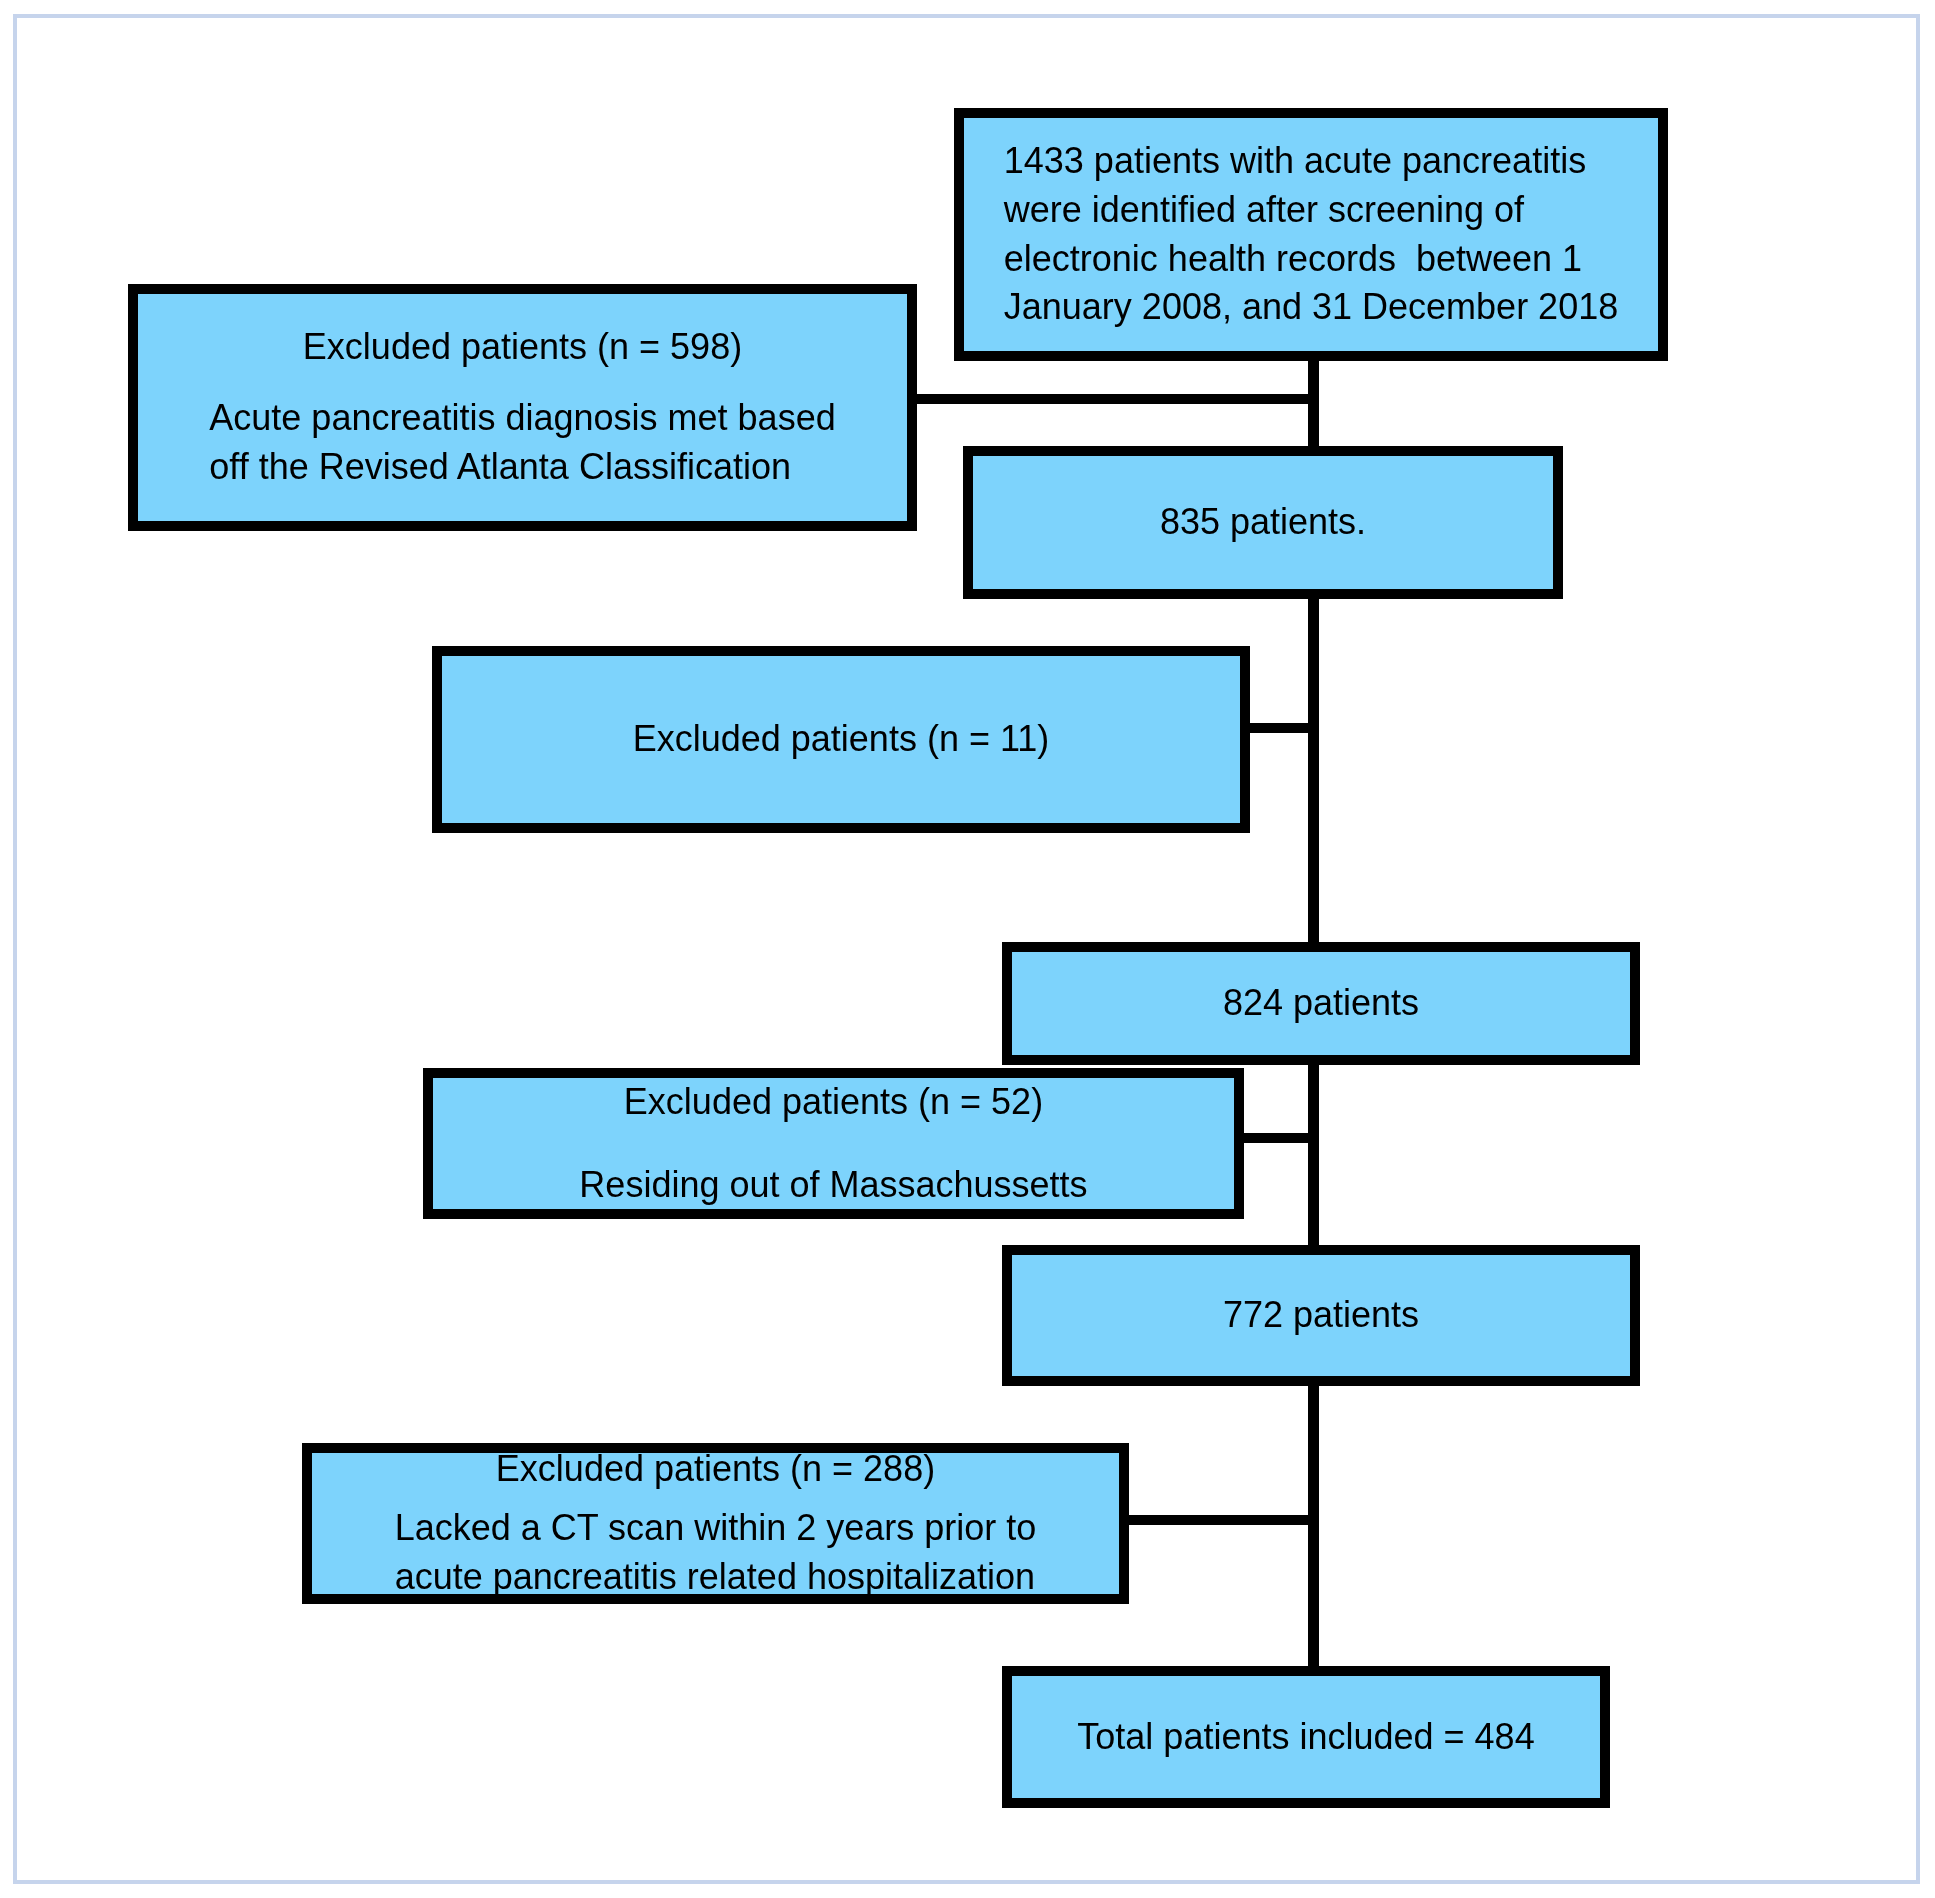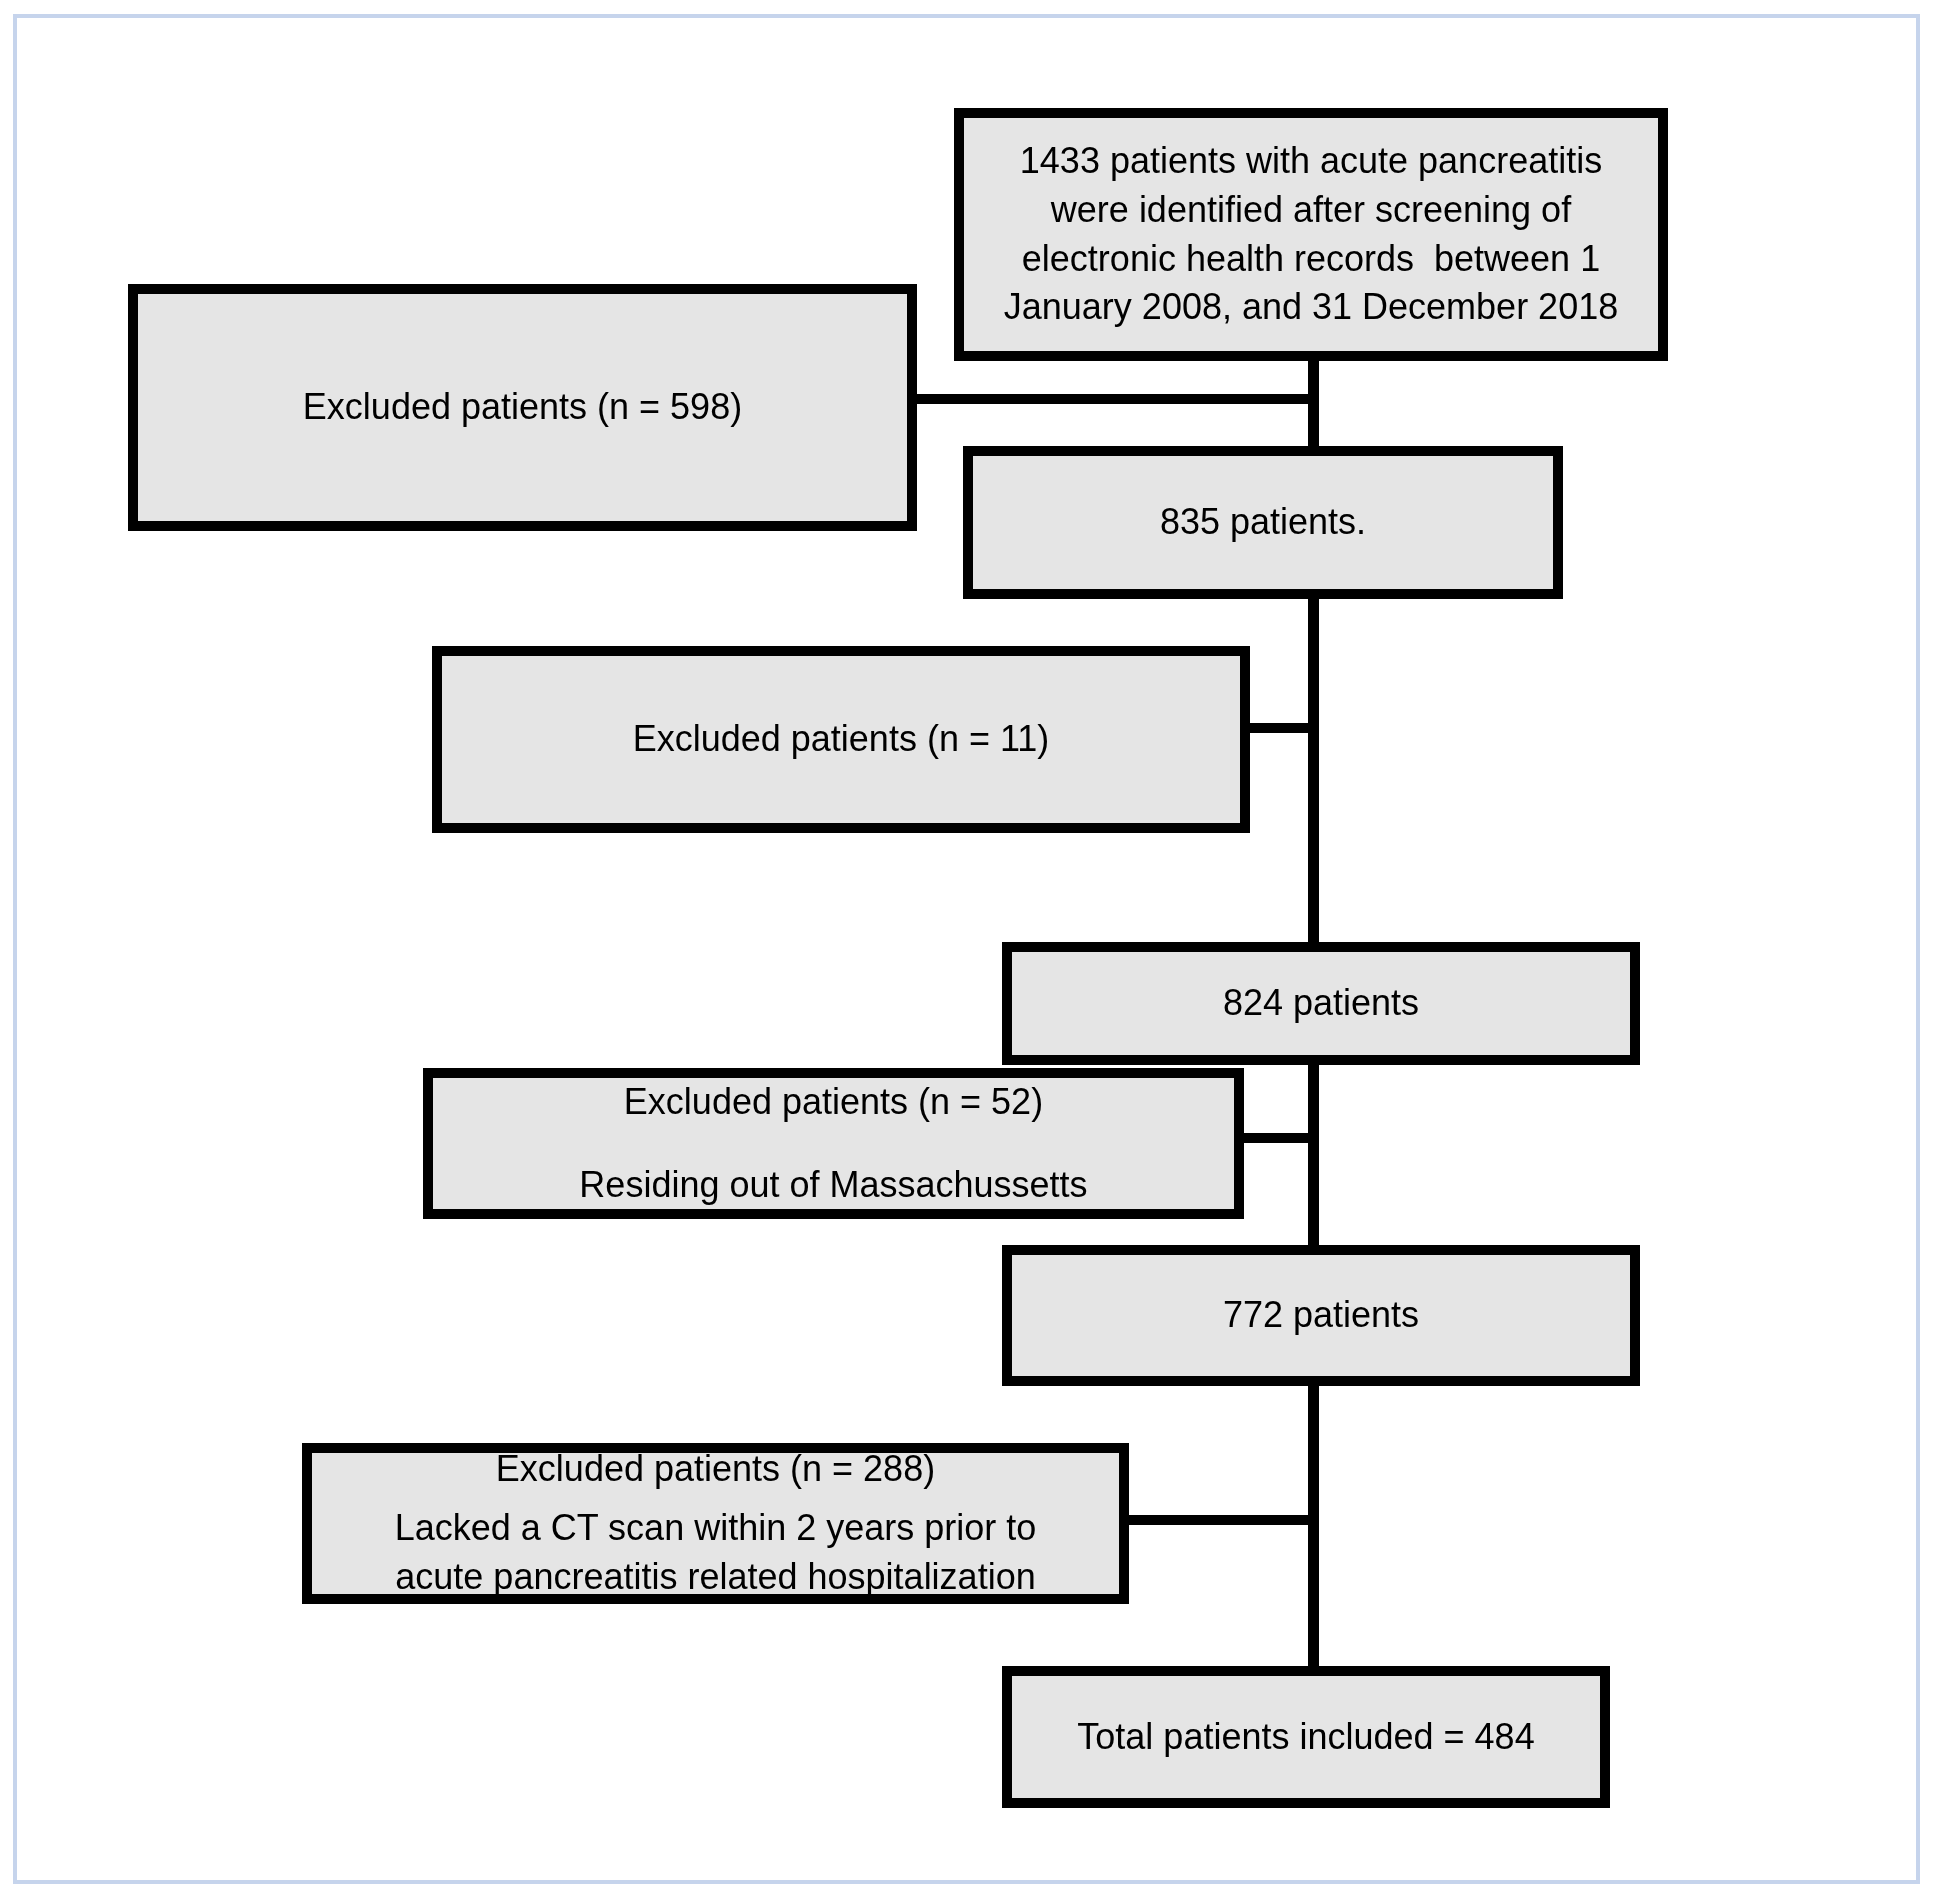--- a/index.html
+++ b/index.html
@@ -23,29 +23,28 @@
     box-sizing: border-box;
     z-index: 0;
   }
   .line {
     position: absolute;
     background: #000000;
     z-index: 1;
   }
   .box {
     position: absolute;
-    background: #e5e5e5;
+    background: #7dd3fc;
     border: 10px solid #000000;
     box-sizing: border-box;
     z-index: 2;
     display: flex;
     flex-direction: column;
     align-items: center;
     justify-content: center;
-    text-align: center;
     font-size: 36px;
     line-height: 1.36;
     padding: 5.6px 11.3px;
   }
   .multiline { white-space: pre-wrap; }
 
   
   .box-screening { left: 954px; top: 108px;  width: 714px; height: 253px; }
   .box-excl1     { left: 128px;  top: 284px;  width: 789px; height: 247px; row-gap: 22px; }
   .box-c835      { left: 963px; top: 446px;  width: 600px; height: 153px; }
@@ -78,20 +77,22 @@
 
   <div class="box box-screening">
     <div class="multiline">1433 patients with acute pancreatitis
 were identified after screening of
 electronic health records  between 1
 January 2008, and 31 December 2018</div>
   </div>
 
   <div class="box box-excl1">
     <div>Excluded patients (n = 598)</div>
+    <div class="multiline">Acute pancreatitis diagnosis met based
+off the Revised Atlanta Classification</div>
   </div>
 
   <div class="box box-c835">
     <div>835 patients.</div>
   </div>
 
   <div class="box box-excl2">
     <div>Excluded patients (n = 11)</div>
   </div>
 

